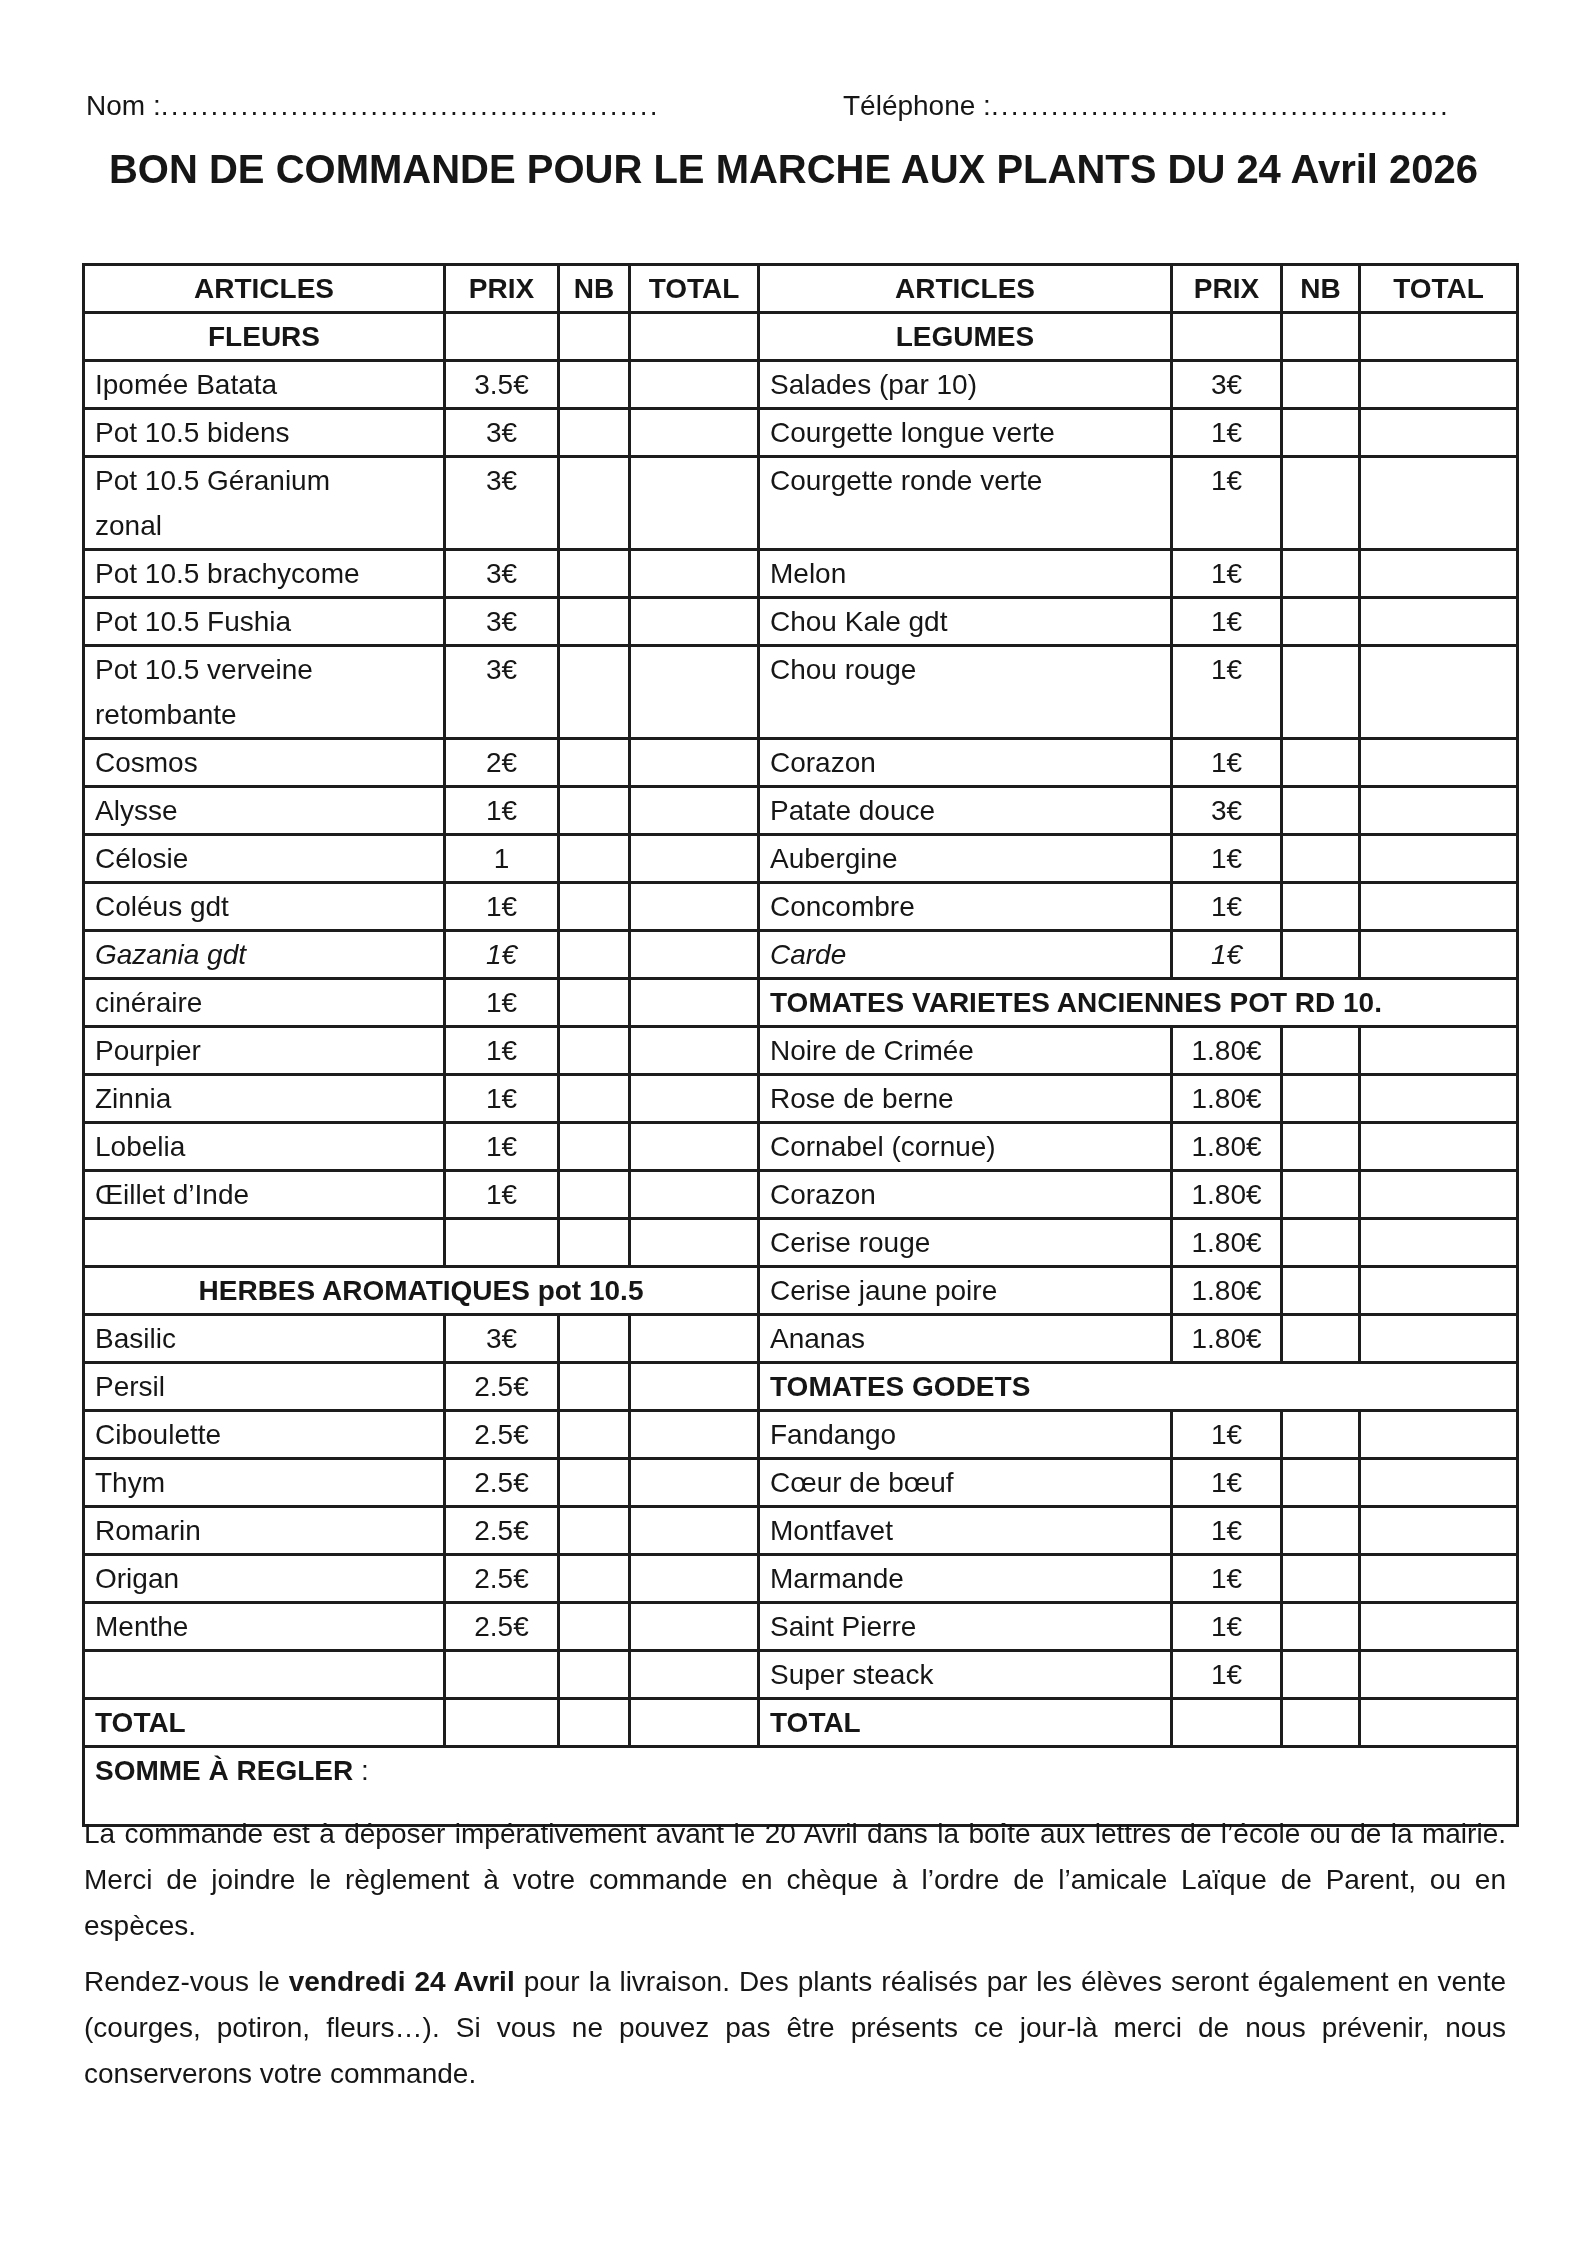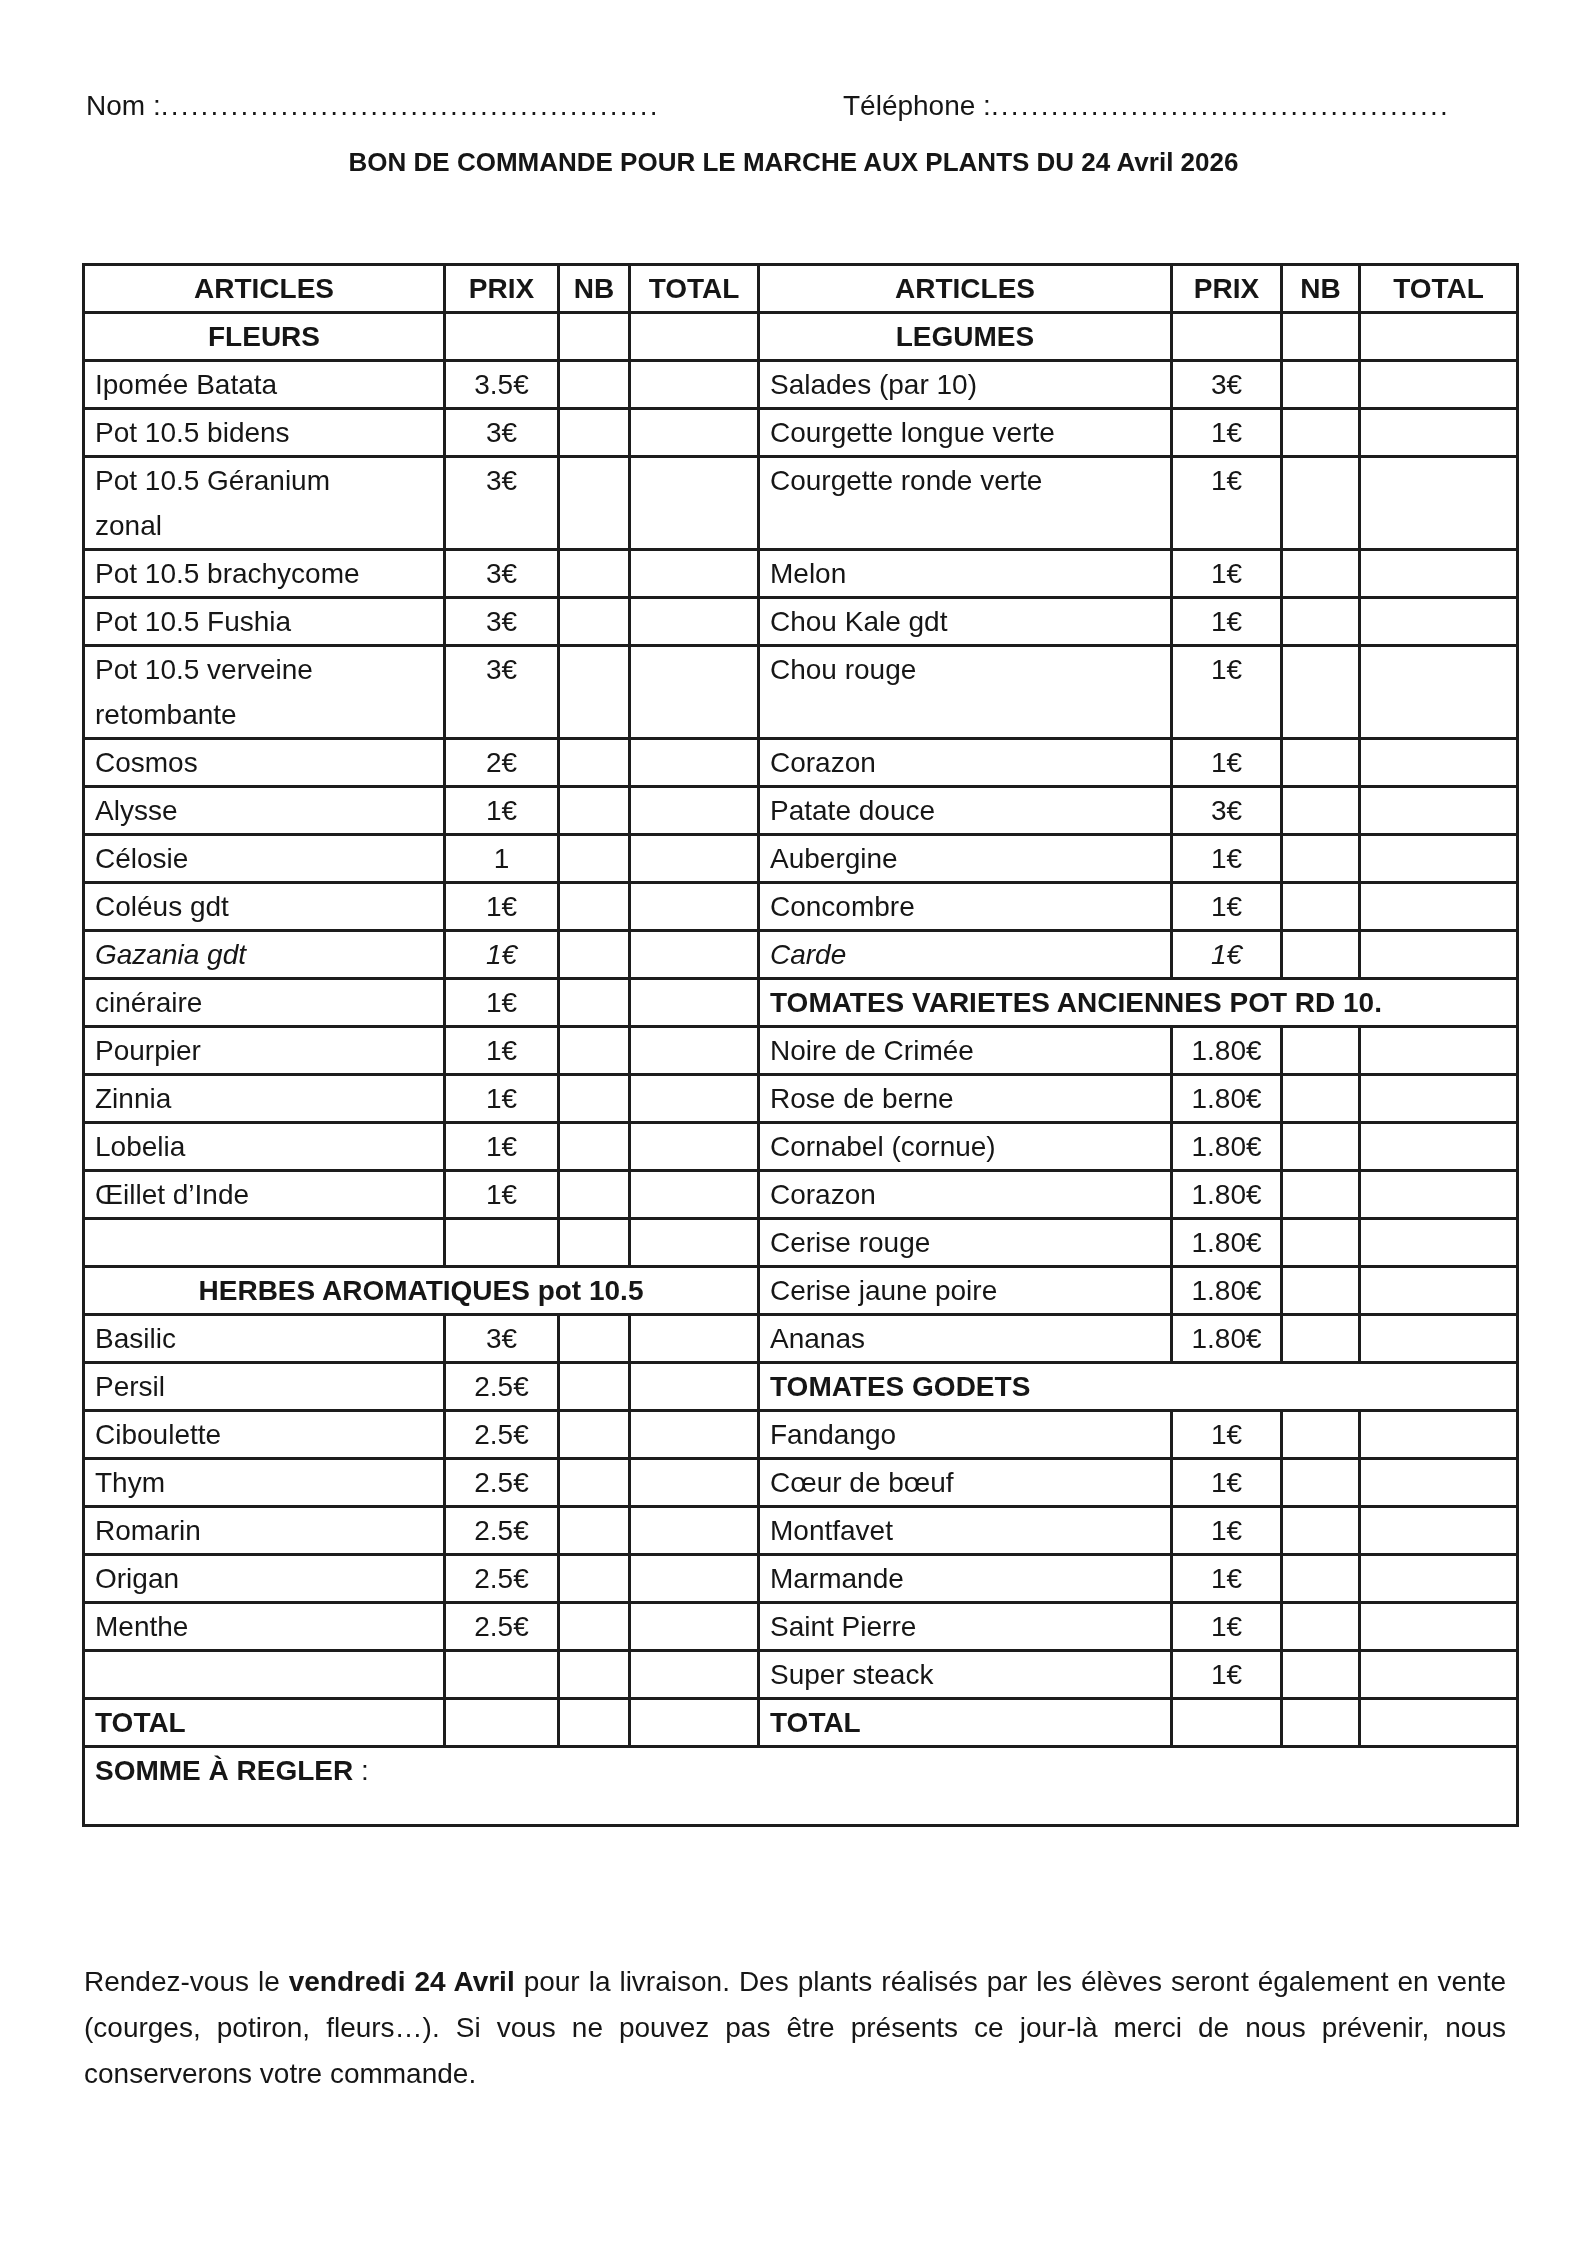--- a/index.html
+++ b/index.html
@@ -7,21 +7,21 @@
     width:1587px;height:2245px;background:#ffffff;position:relative;
     font-family:"Liberation Sans", sans-serif;color:#161616;
   }
   .page{position:absolute;inset:0;border-radius:11px;}
   .field{position:absolute;top:90px;font-size:28px;white-space:nowrap;}
   .field-name{left:86px;}
   .field-phone{left:843px;}
   .dots{letter-spacing:2.2px;}
   .doc-title{
     position:absolute;top:147px;left:0;width:100%;margin:0;
-    text-align:center;font-size:26px;font-weight:700;white-space:nowrap;
+    text-align:center;font-size:40px;font-weight:700;white-space:nowrap;
   }
   table.order{
     position:absolute;left:82px;top:223px;width:1434px;
     border-collapse:collapse;table-layout:fixed;margin-top:40px;
   }
   table.order td{
     border:3px solid #1d1d1d;
     padding:0 10px;
     font-size:28px;line-height:45px;
     vertical-align:top;
@@ -347,16 +347,17 @@
           <td></td>
           <td></td>
           <td></td>
         </tr>
         <tr style="height: 79px;">
           <td colspan="8"><b>SOMME À REGLER</b> :</td>
         </tr>
       </tbody>
   </table>
 
+  <p class="para para-1">La commande est à déposer impérativement avant le 20 Avril dans la boîte aux lettres de l’école ou de la mairie. Merci de joindre le règlement à votre commande en chèque à l’ordre de l’amicale Laïque de Parent, ou en espèces.</p>
 
   <p class="para para-2"><span>Rendez-vous le </span><b>vendredi 24 Avril</b><span> pour la livraison. Des plants réalisés par les élèves seront également en vente (courges, potiron, fleurs…). Si vous ne pouvez pas être présents ce jour-là merci de nous prévenir, nous conserverons votre commande.</span></p>
 
 </div>
 
 </body></html>

